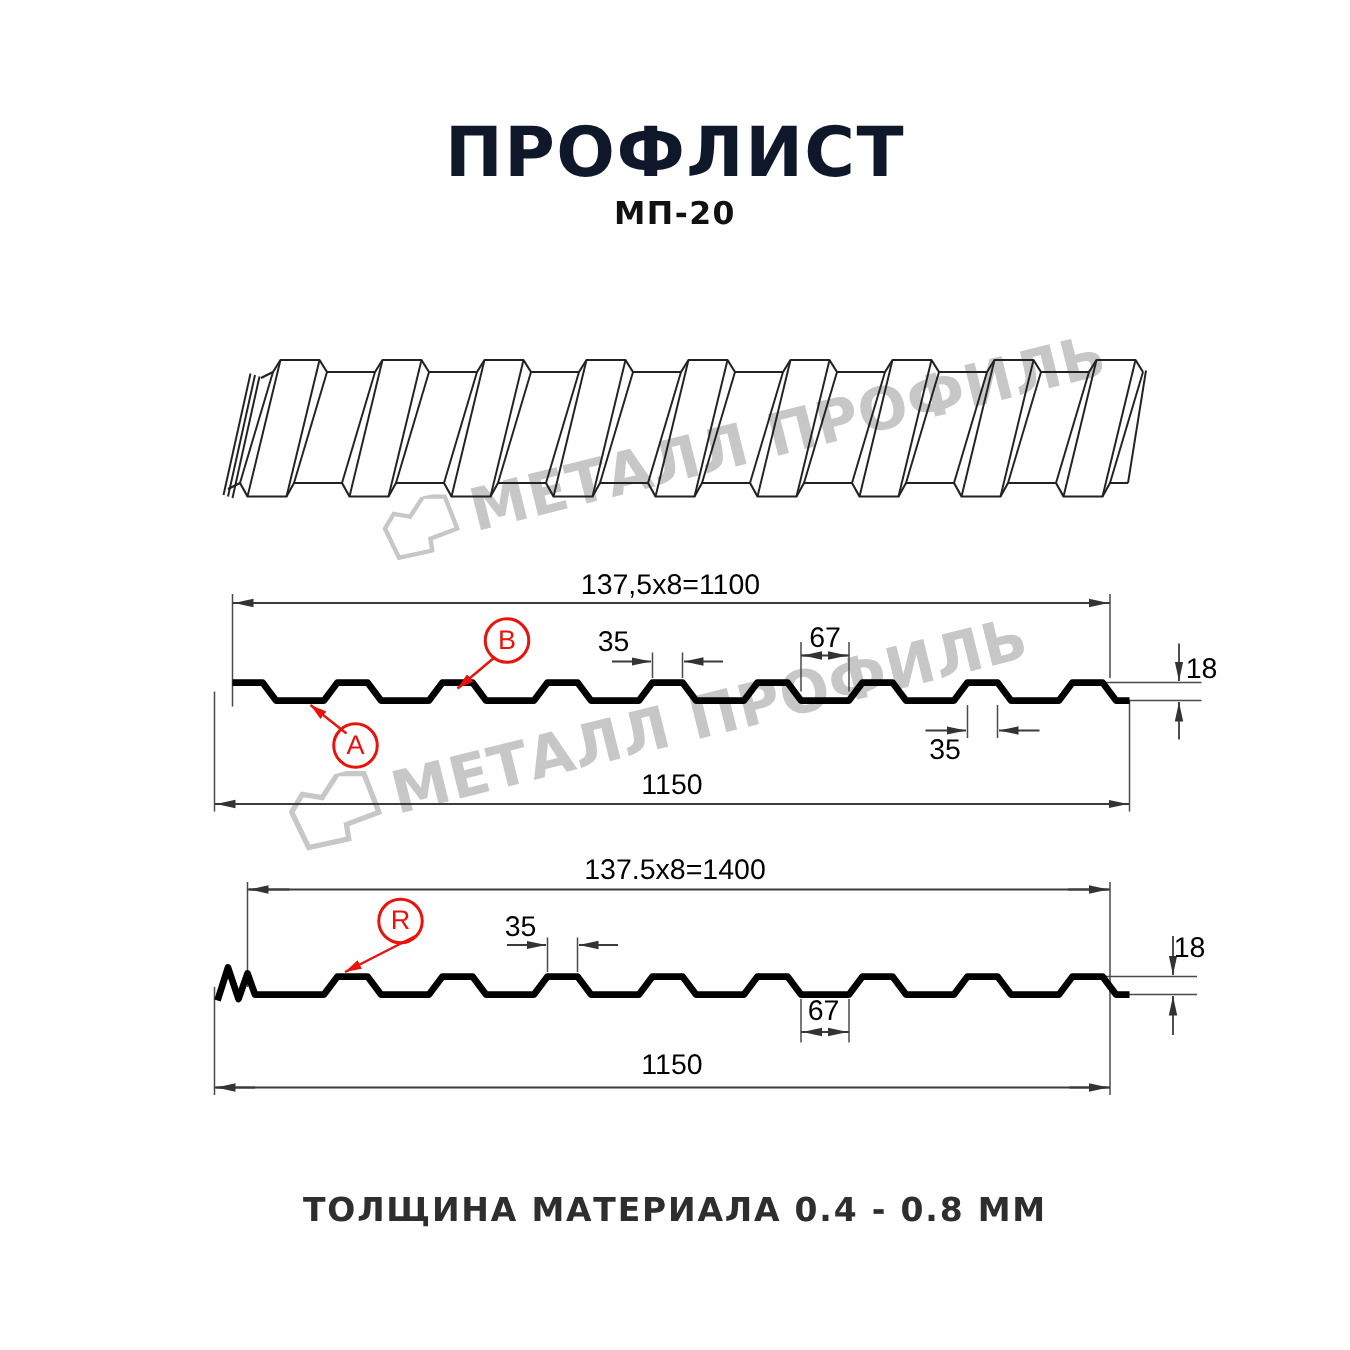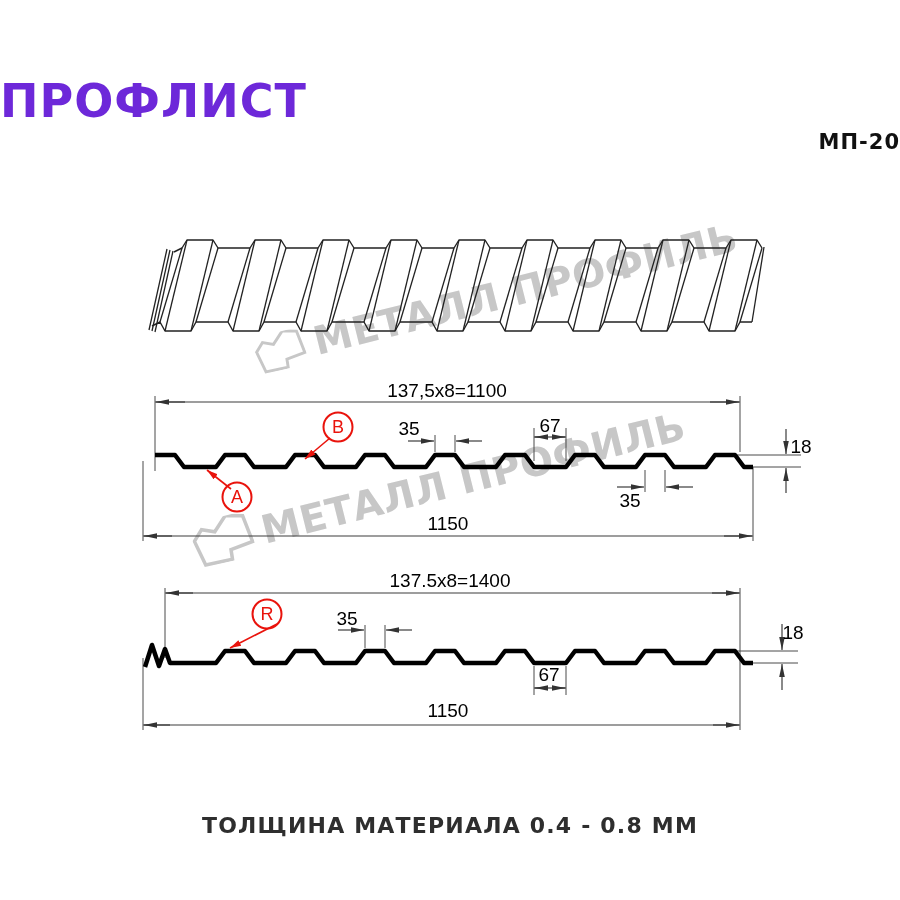--- a/index.html
+++ b/index.html
@@ -1,27 +1,27 @@
 <!DOCTYPE html>
 <html><head>
 <meta charset="utf-8">
 <style>
   html,body{margin:0;padding:0;}
   body{width:900px;height:900px;background:#ffffff;overflow:hidden;
        font-family:"Liberation Sans",sans-serif;position:relative;}
   .abs{position:absolute;}
-  .page-title{left:0;right:0;top:74px;text-align:left;
+  .page-title{left:0;right:0;top:74px;text-align:center;
        font-family:"DejaVu Sans",sans-serif;font-weight:800;font-size:46px;
-       letter-spacing:1px;color:#6d28d9;}
-  .page-subtitle{left:0;right:0;top:130px;text-align:right;
+       letter-spacing:1px;color:#0f172a;}
+  .page-subtitle{left:0;right:0;top:130px;text-align:center;
        font-family:"DejaVu Sans",sans-serif;font-weight:600;font-size:21px;
        letter-spacing:1px;color:#111;}
   .footer-note{left:0;right:0;top:795px;text-align:center;
        font-family:"DejaVu Sans",sans-serif;font-weight:600;font-size:22px;
-       letter-spacing:1.2px;color:#2e2e2e;margin-top:18px;}
+       letter-spacing:1.2px;color:#2e2e2e;}
   .wm{display:flex;align-items:center;gap:10px;color:#c7c7c7;
        font-family:"DejaVu Sans",sans-serif;font-weight:700;font-size:39px;
        white-space:nowrap;transform:rotate(-14deg);transform-origin:left center;
        letter-spacing:.5px;z-index:1;}
   .wm svg{flex:0 0 auto;}
   .wm1{left:256px;top:334px;}
   .wm2{left:194px;top:524px;}
   #lines{left:0;top:0;z-index:2;}
   .dim{transform:translate(-50%,-50%);font-size:19px;color:#000000;
        white-space:nowrap;z-index:3;}

